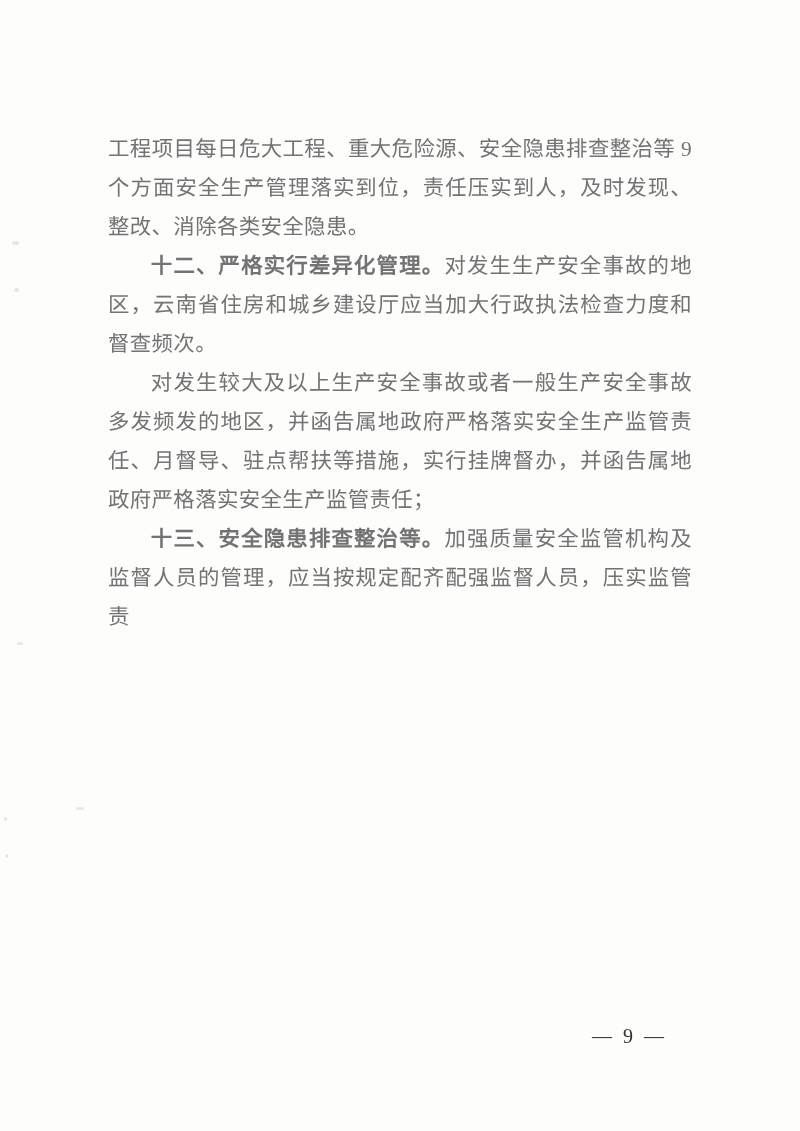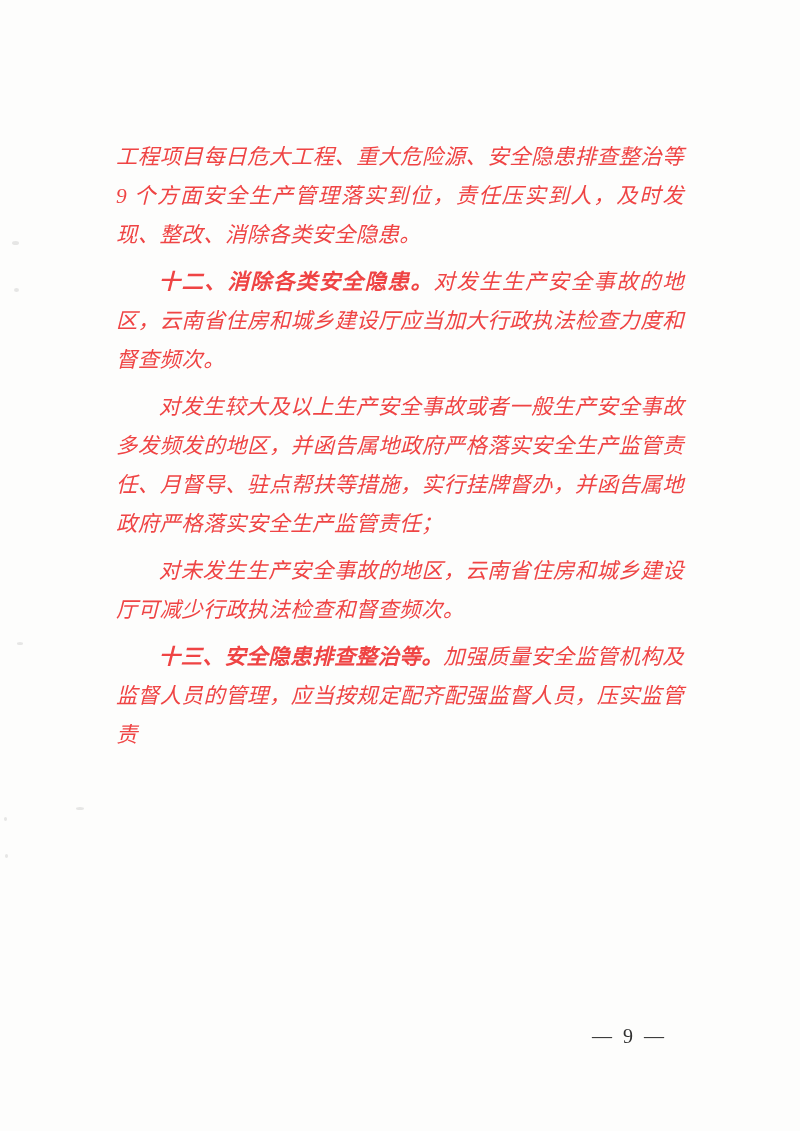--- a/index.html
+++ b/index.html
@@ -14,29 +14,28 @@
     overflow: hidden;
     font-family: "Liberation Serif", "DejaVu Serif", serif;
   }
   .page {
     position: absolute;
     left: 108px;
     top: 130px;
     width: 584px;
   }
   .para {
-    margin: 8px;
+    margin: 0;
     font-size: 21.4px;
     line-height: 39px;
-    color: #ef4444;
+    color: #737373;
     text-align: justify;
     text-justify: inter-ideograph;
     letter-spacing: 0.4px;
     word-break: break-all;
-    font-style: italic;
   }
   .para.indent {
     text-indent: 2em;
   }
   .section-lead {
     font-weight: 700;
   }
   .page-number {
     position: absolute;
     left: 592px;
@@ -61,25 +60,24 @@
   .speck.s6 { left: 76px;  top: 807px; width: 8px; height: 3px; }
 </style>
 </head>
 <body>
 
 <div class="page">
 
   <p class="para"><span>工程项目每日危大工程、重大危险源、安全隐患排查整治等 9 个方面安全生产管理落实到位，责任压实到人，及时发现、整改、消除各类安全隐患。</span></p>
 
 
-  <p class="para indent"><strong class="section-lead">十二、消除各类安全隐患。</strong><span>对发生生产安全事故的地区，云南省住房和城乡建设厅应当加大行政执法检查力度和督查频次。</span></p>
+  <p class="para indent"><strong class="section-lead">十二、严格实行差异化管理。</strong><span>对发生生产安全事故的地区，云南省住房和城乡建设厅应当加大行政执法检查力度和督查频次。</span></p>
 
   <p class="para indent"><span>对发生较大及以上生产安全事故或者一般生产安全事故多发频发的地区，并函告属地政府严格落实安全生产监管责任、月督导、驻点帮扶等措施，实行挂牌督办，并函告属地政府严格落实安全生产监管责任；</span></p>
 
-  <p class="para indent"><span>对未发生生产安全事故的地区，云南省住房和城乡建设厅可减少行政执法检查和督查频次。</span></p>
 
 
   <p class="para indent"><strong class="section-lead">十三、安全隐患排查整治等。</strong><span>加强质量安全监管机构及监督人员的管理，应当按规定配齐配强监督人员，压实监管责</span></p>
 
 </div>
 
 <div class="page-number">— 9 —</div>
 
 <div class="speck s1"></div>
 <div class="speck s2"></div>

